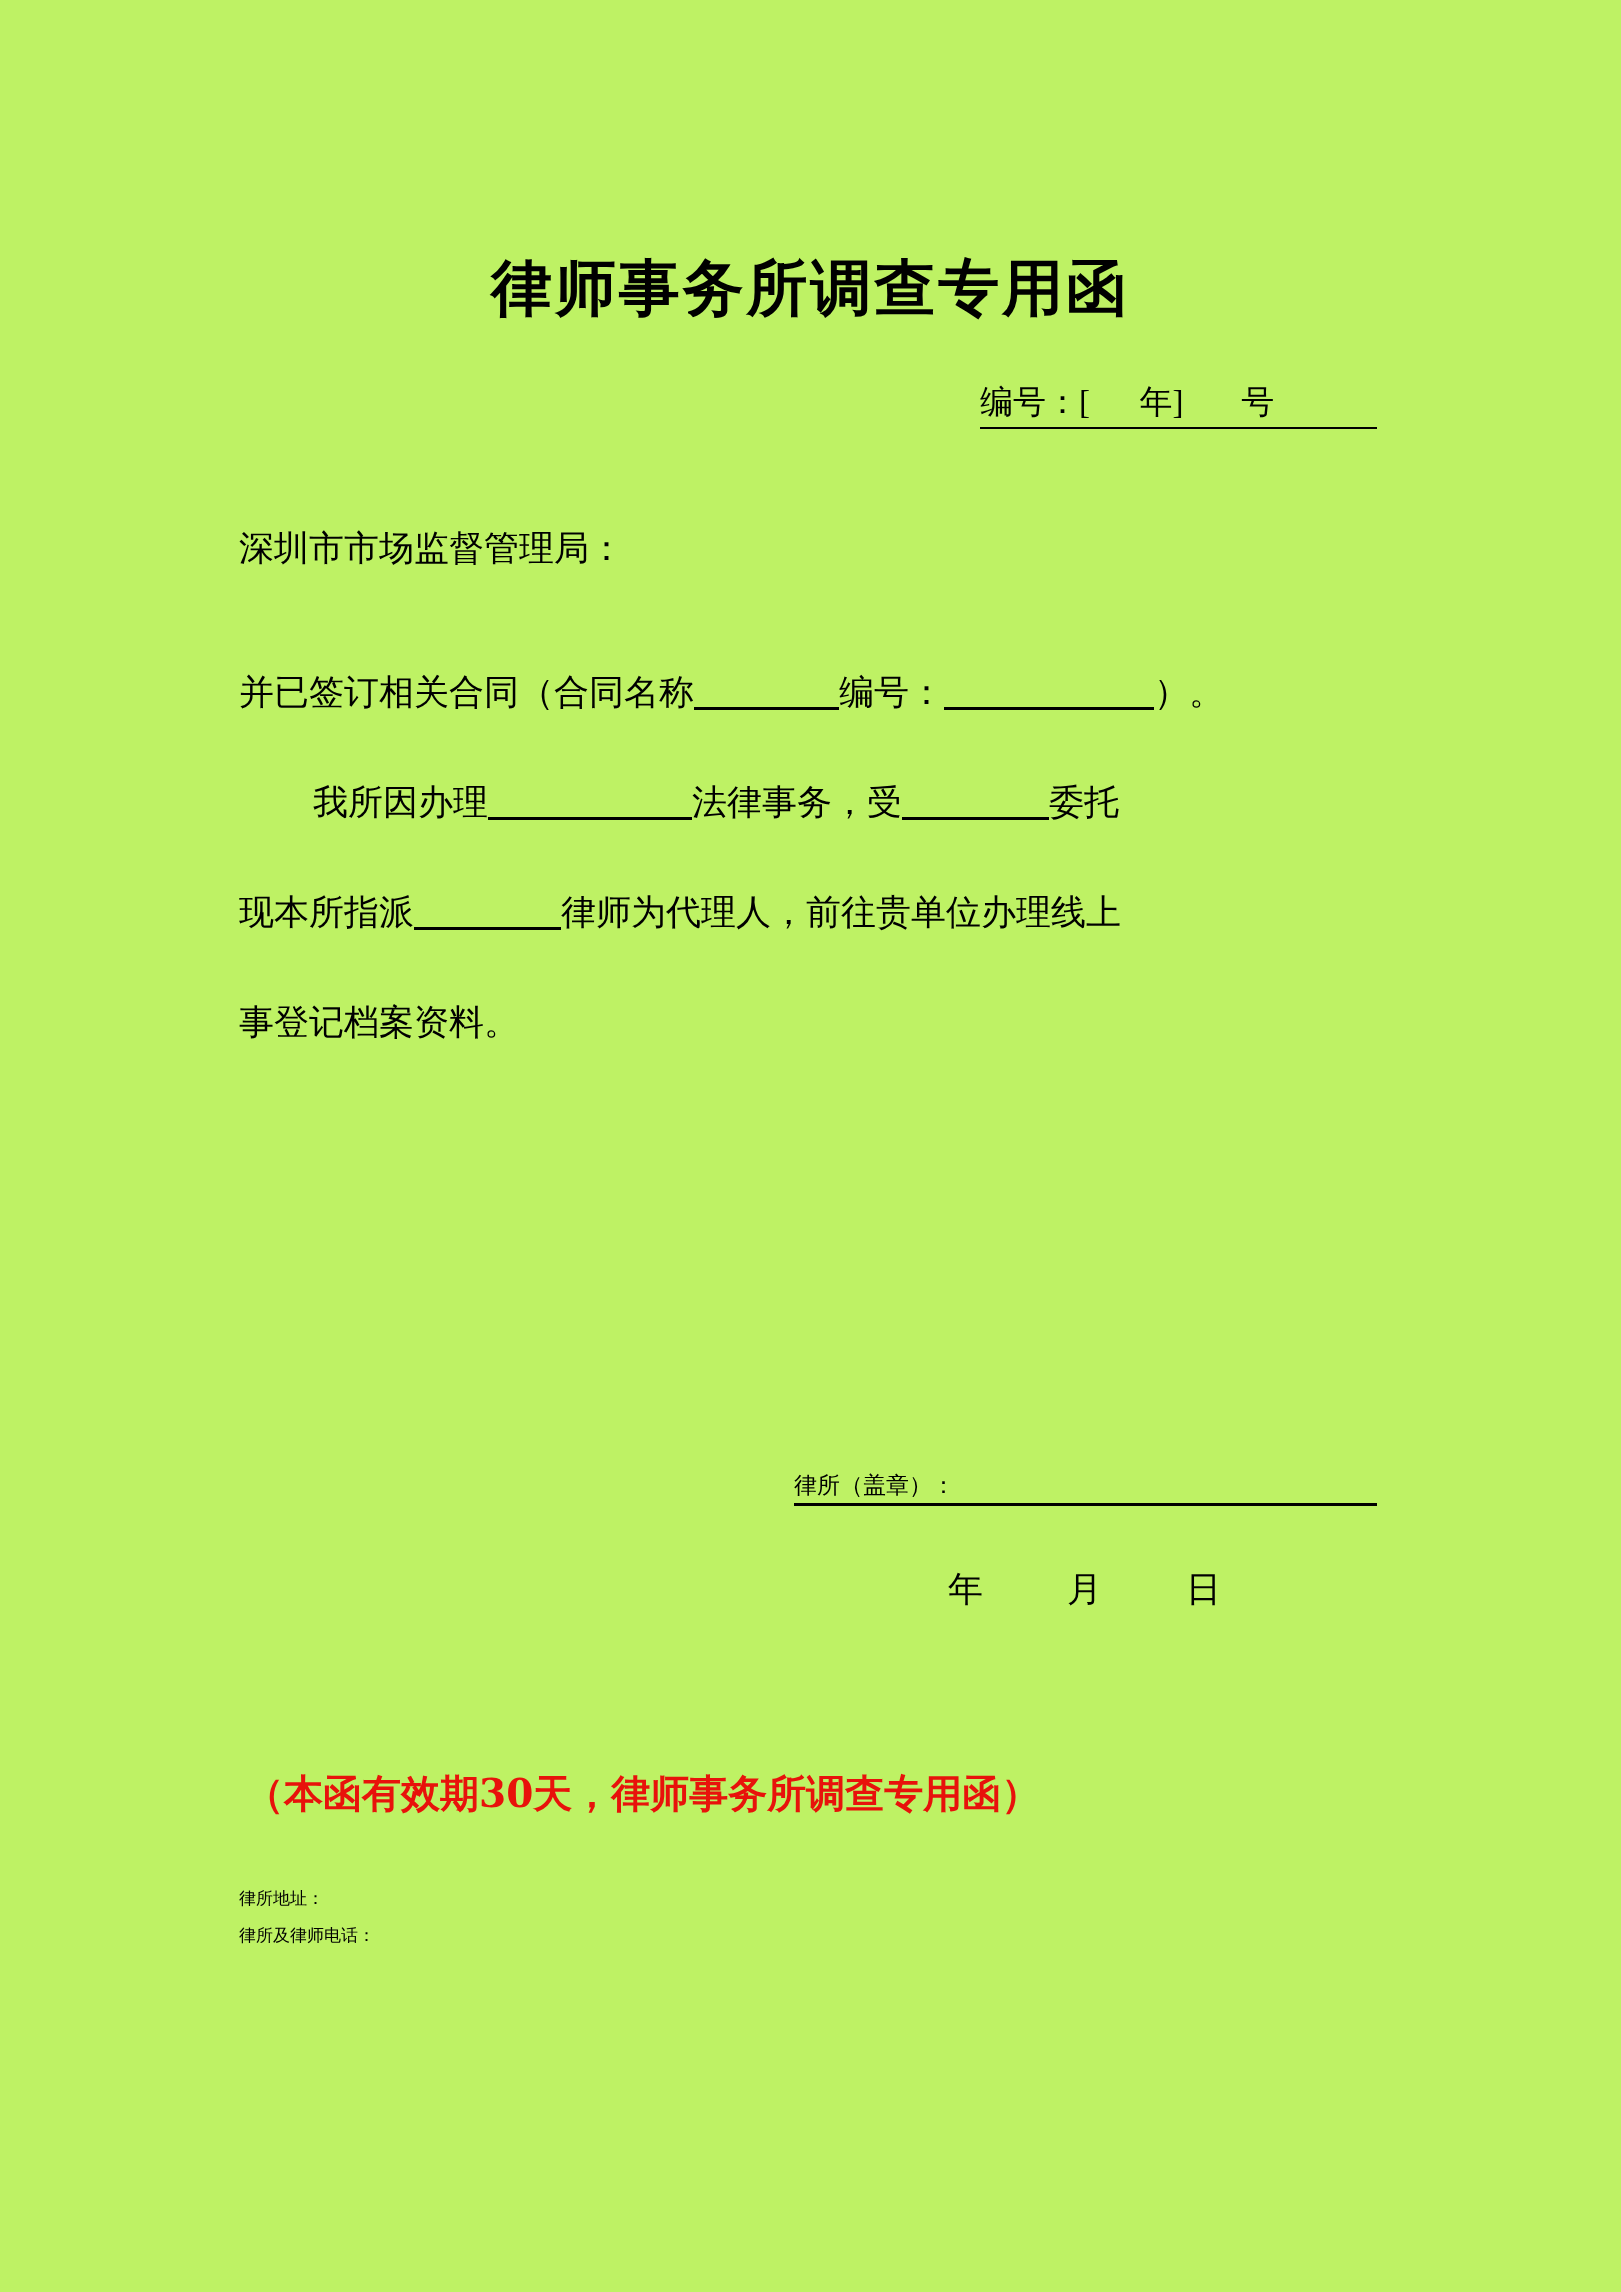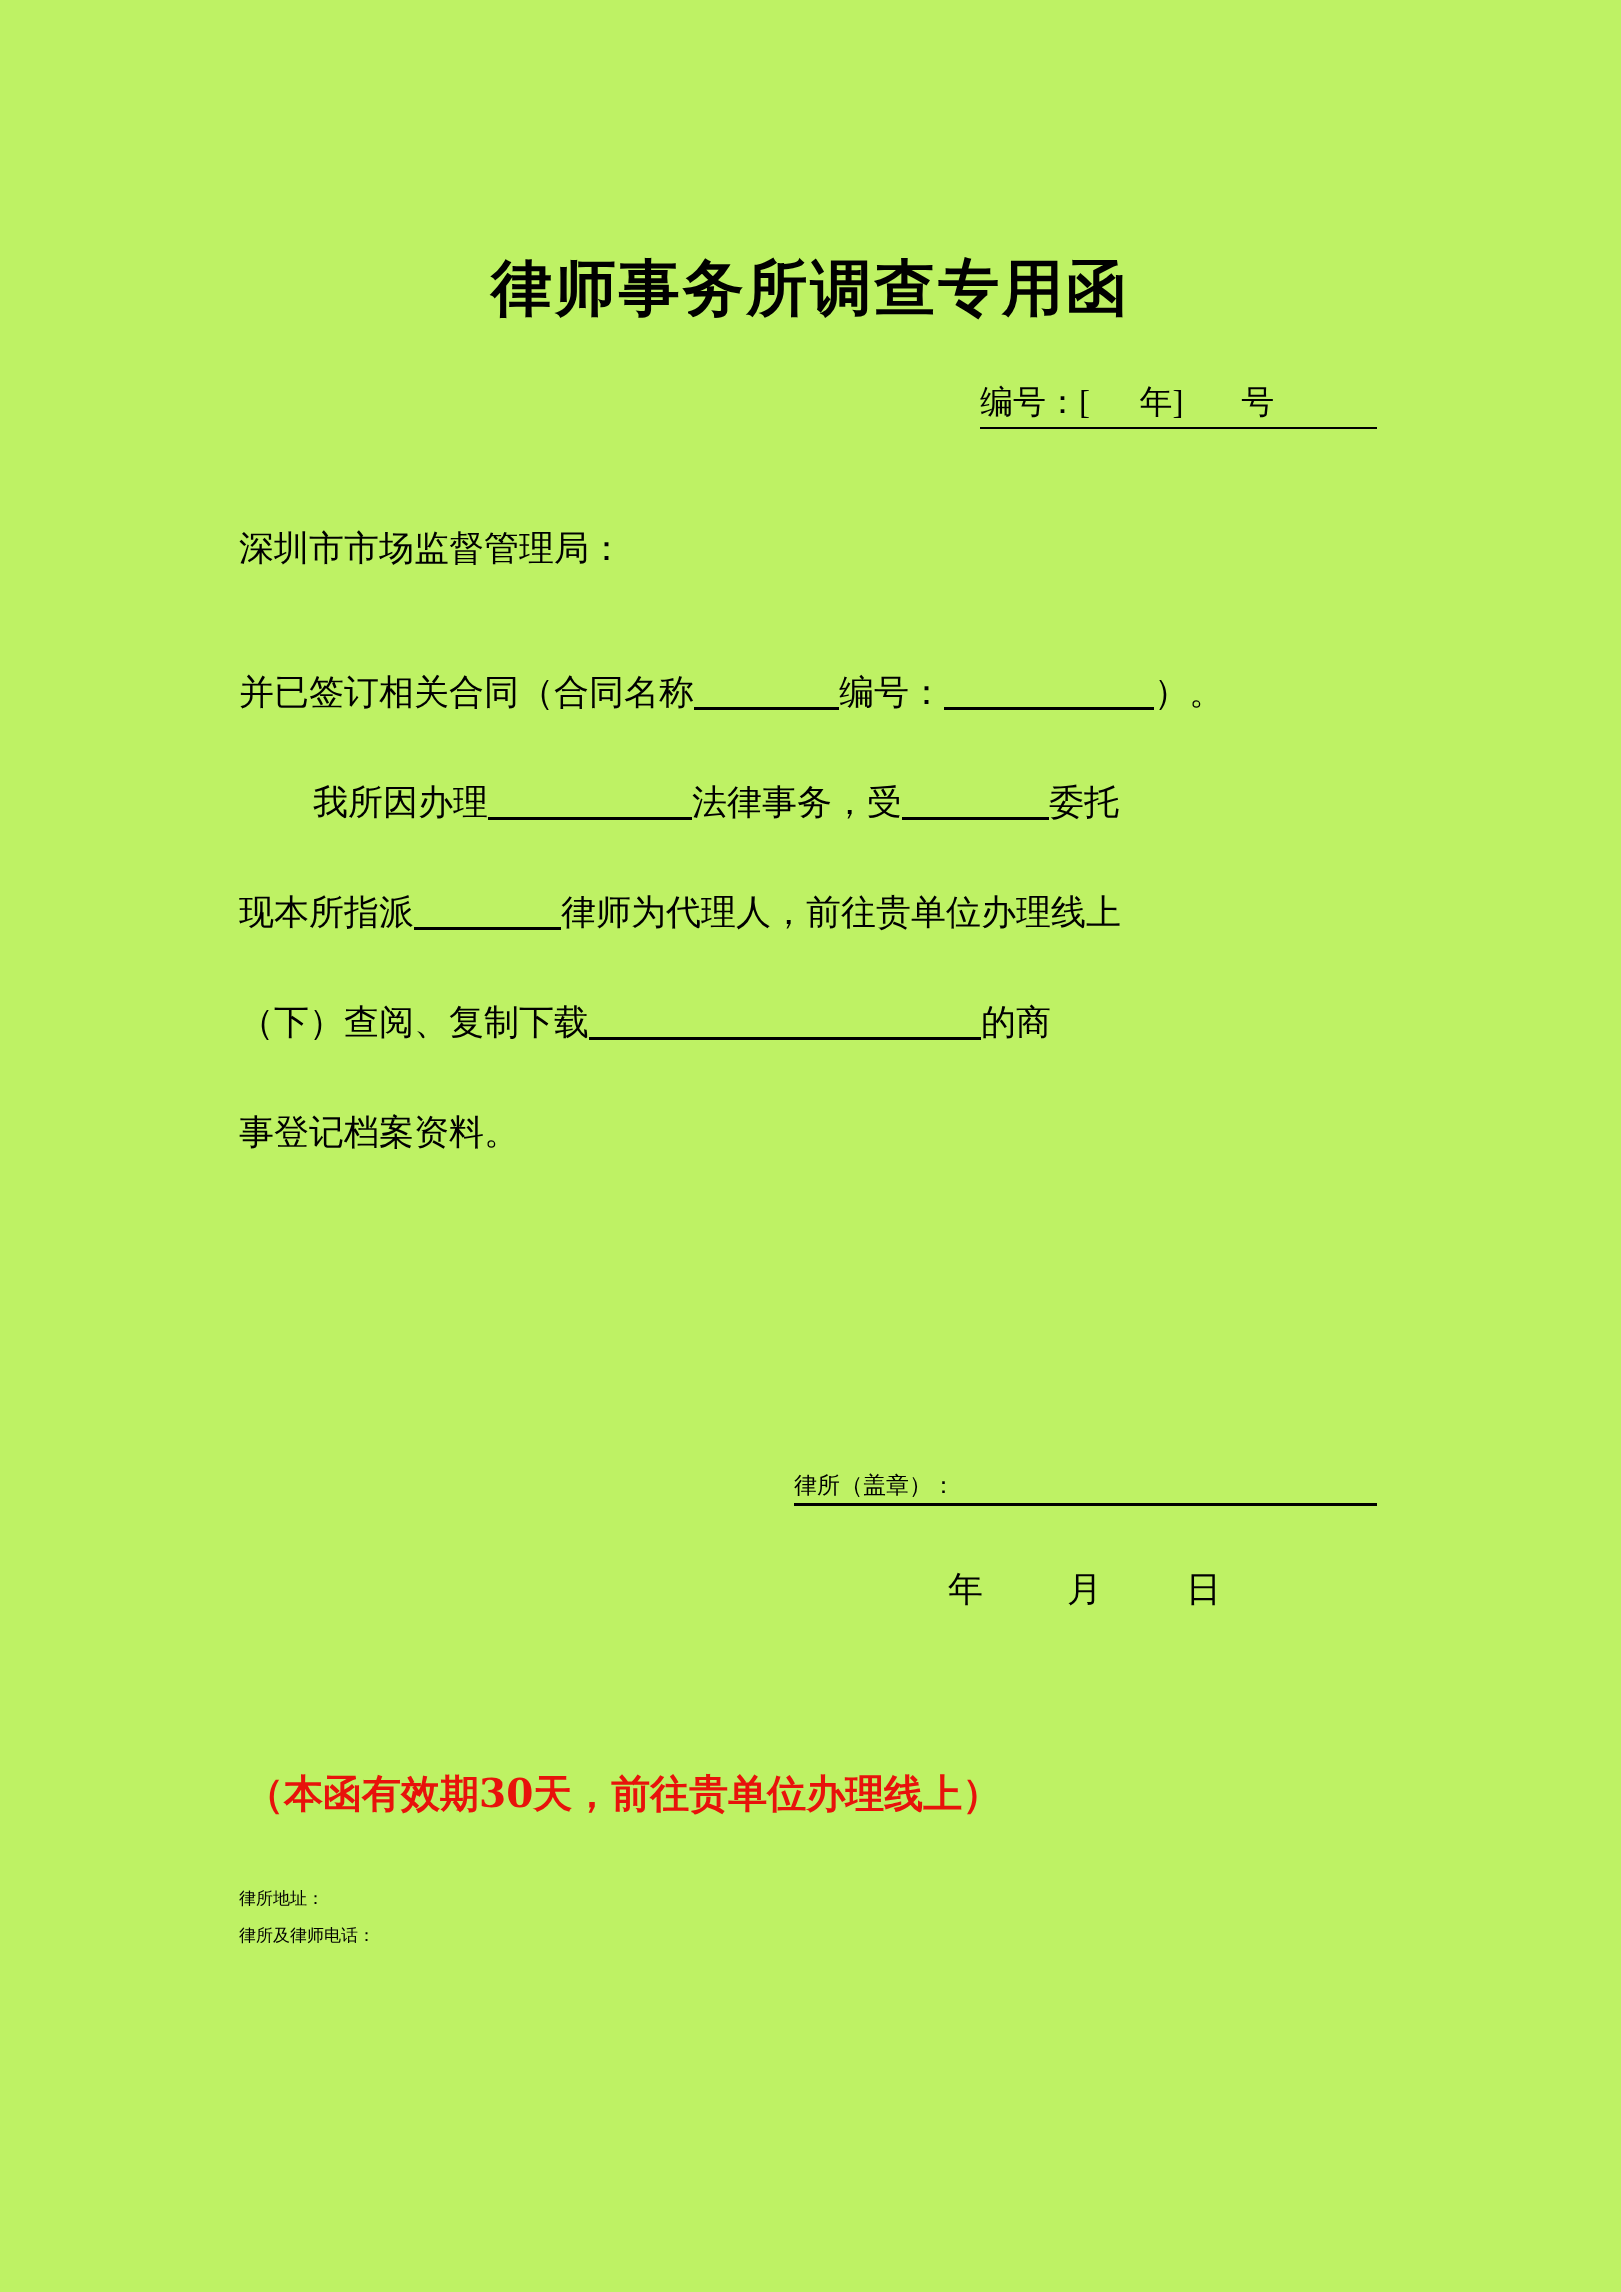--- a/index.html
+++ b/index.html
@@ -144,31 +144,30 @@
   <div class="recipient">深圳市市场监督管理局：</div>
 
   <div class="body-block">
 
     <div class="body-line"><span>并已签订相关合同（合同名称</span><span class="blank b-w3"></span><span>编号：</span><span class="blank b-w4"></span><span>）。</span></div>
 
     <div class="body-line"><span class="ind"></span><span>我所因办理</span><span class="blank b-w1"></span><span>法律事务，受</span><span class="blank b-w2"></span><span>委托</span></div>
 
     <div class="body-line"><span>现本所指派</span><span class="blank b-w5"></span><span>律师为代理人，前往贵单位办理线上</span></div>
 
-    <div class="body-line"><span>（下）查阅、复制下载</span><span class="blank b-w6"></span><span>的商</span></div>
 
     <div class="body-line">事登记档案资料。</div>
 
   </div>
 
   <div class="sign-row">律所（盖章）：</div>
 
   <div class="date-row"><span>年</span><span class="d-gap"></span><span>月</span><span class="d-gap"></span><span>日</span></div>
 
-  <div class="notice" style="color: rgb(232, 18, 11);">（本函有效期30天，前往贵单位办理线上）</div>
+  <div class="notice" style="color: rgb(232, 18, 11);">（本函有效期30天，律师事务所调查专用函）</div>
 
   <div class="footer">
     <div>律所地址：</div>
     <div>律所及律师电话：</div>
   </div>
 
 </div>
 
 
 </body></html>

